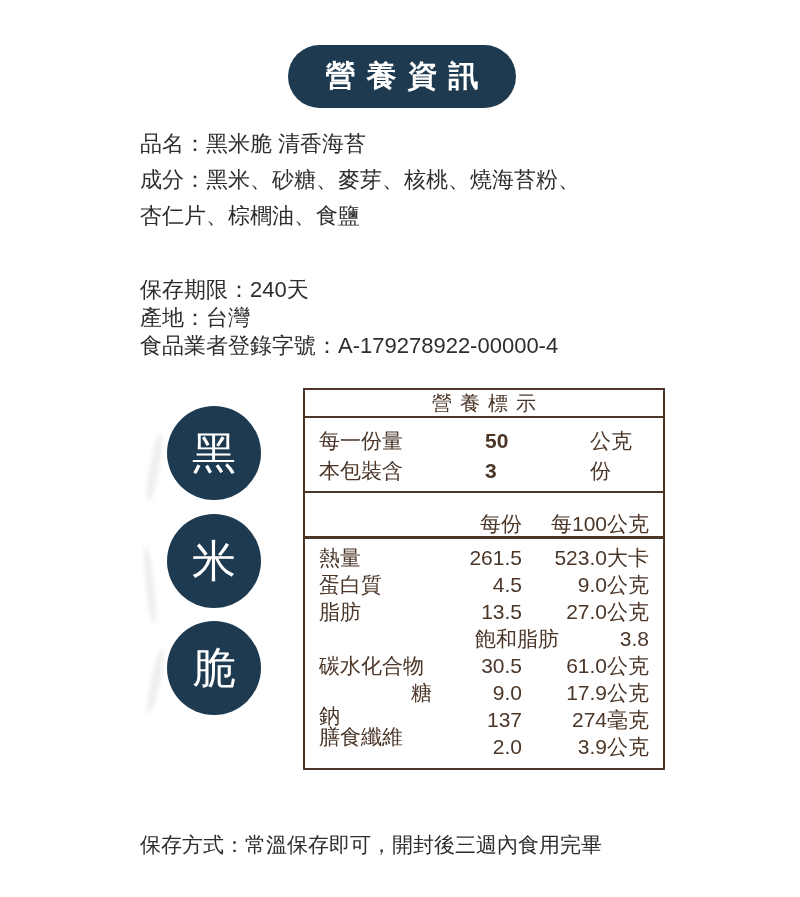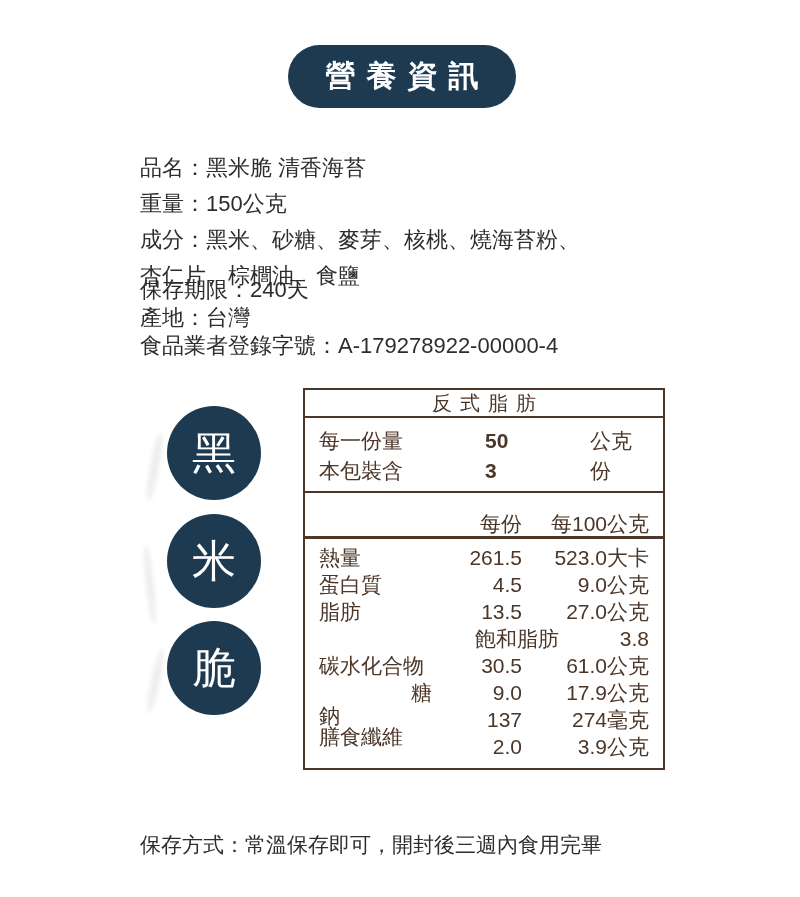--- a/index.html
+++ b/index.html
@@ -29,21 +29,20 @@
     text-indent: 11px;
   }
 
   
   .info-block-1 {
     position: absolute;
     left: 140px; top: 126px;
     font-size: 22px;
     line-height: 36px;
     color: #2d2d2d;
-    margin-top: 24px;
   }
   .info-block-1 .ingredients { max-width: 452px; word-break: break-all; }
   .info-block-2 {
     position: absolute;
     left: 140px; top: 276px;
     font-size: 22px;
     line-height: 28px;
     color: #2d2d2d;
   }
 
@@ -128,21 +127,20 @@
 <body>
 
 <div class="page">
 
   <div class="pill">
     <span>營養資訊</span>
   </div>
 
   <div class="info-block-1">
     <div>品名：黑米脆 清香海苔</div>
-    <div>重量：150公克</div>
     <div class="ingredients">成分：黑米、砂糖、麥芽、核桃、燒海苔粉、杏仁片、棕櫚油、食鹽</div>
   </div>
 
   <div class="info-block-2">
     <div>保存期限：240天</div>
     <div>產地：台灣</div>
     <div>食品業者登錄字號：A-179278922-00000-4</div>
   </div>
 
   <div class="streak streak-1"></div>
@@ -154,21 +152,21 @@
   </div>
   <div class="circle circle-2">
     <span>米</span>
   </div>
   <div class="circle circle-3">
     <span>脆</span>
   </div>
 
   <div class="ntable">
 
-    <div class="ntable-title">反式脂肪</div>
+    <div class="ntable-title">營養標示</div>
 
     <div class="serving-section">
       <div class="serving-row">
         <span class="serving-label">每一份量</span>
         <span class="serving-value">50</span>
         <span class="serving-unit">公克</span>
       </div>
       <div class="serving-row">
         <span class="serving-label">本包裝含</span>
         <span class="serving-value">3</span>

